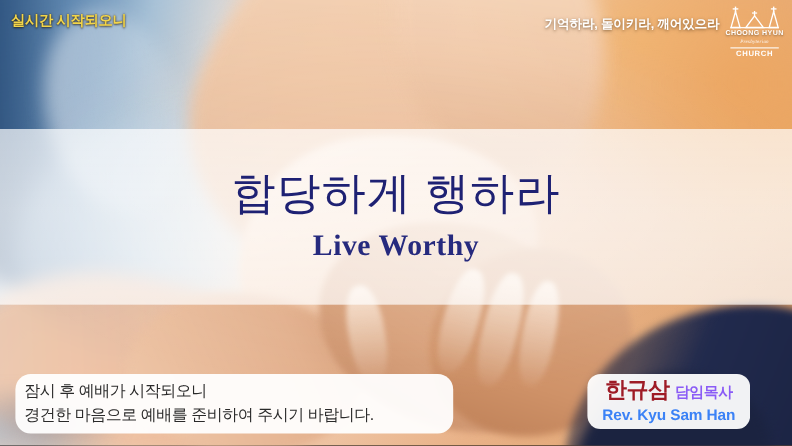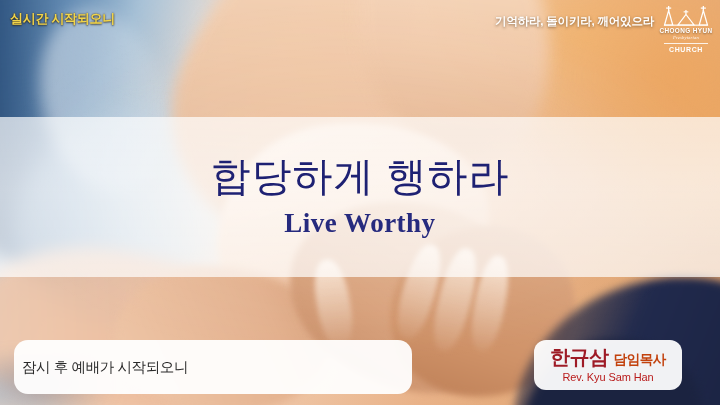--- a/index.html
+++ b/index.html
@@ -240,25 +240,25 @@
     border-radius:12px;
     display:flex; flex-direction:column; align-items:center; justify-content:center;
   }
   .p-row{ display:flex; align-items:baseline; gap:5px; line-height:1; }
   .p-name{
     font-size:20px; font-weight:700; letter-spacing:-.5px;
     color:#9e1b26;
   }
   .p-title{
     font-size:13.5px; font-weight:600; letter-spacing:-.4px;
-    color:#c2410c;
+    color:#8b5cf6;
   }
   .p-en{
-    font-size:11px; font-weight:400; letter-spacing:-.1px;
-    color:#b91c1c; margin-top:4px; white-space:nowrap;
+    font-size:14px; font-weight:700; letter-spacing:-.1px;
+    color:#3b82f6; margin-top:4px; white-space:nowrap;
   }
 </style>
 </head>
 <body>
 
 <div id="stage">
 
   <div class="photo">
     <div class="bg-base"></div>
     <div class="warm-right"></div>
@@ -311,20 +311,21 @@
 
   <div class="band"></div>
 
   <div class="titles">
     <div class="t-ko">합당하게 행하라</div>
     <div class="t-en">Live Worthy</div>
   </div>
 
   <div class="msg">
     <div class="msg-line">잠시 후 예배가 시작되오니</div>
+    <div class="msg-line">경건한 마음으로 예배를 준비하여 주시기 바랍니다.</div>
   </div>
 
   <div class="pastor">
     <div class="p-row">
       <span class="p-name">한규삼</span>
       <span class="p-title">담임목사</span>
     </div>
     <div class="p-en">Rev. Kyu Sam Han</div>
   </div>
 

